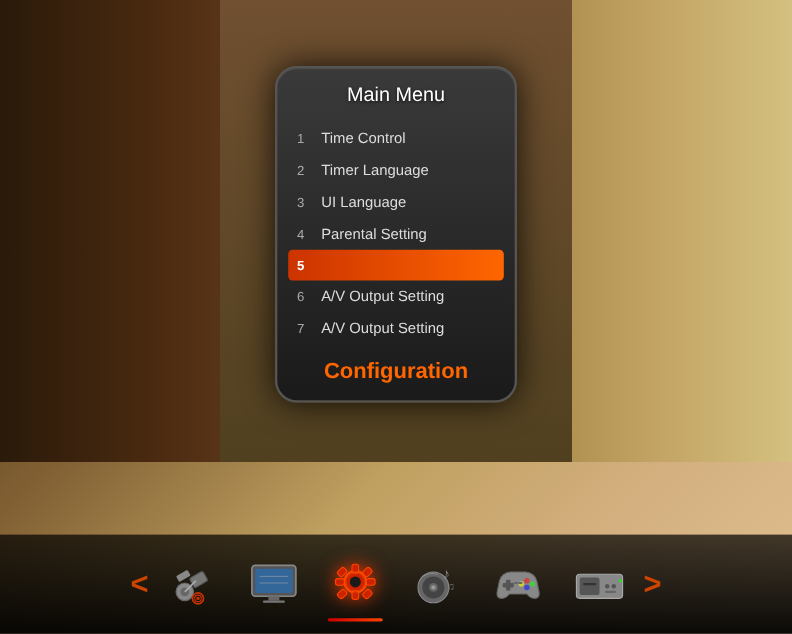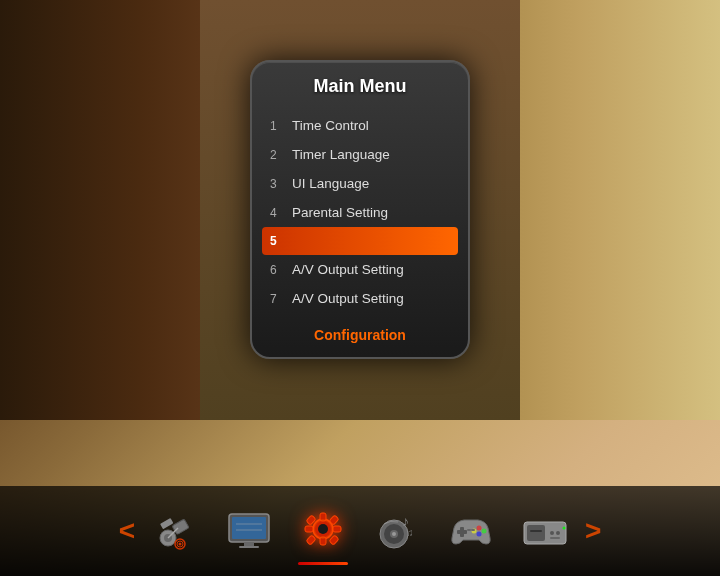--- a/index.html
+++ b/index.html
@@ -44,21 +44,21 @@
       border: 2px solid #555;
       box-shadow: 0 0 30px rgba(0,0,0,0.8), inset 0 1px 0 rgba(255,255,255,0.1);
       z-index: 10;
       overflow: hidden;
     }
 
     .menu-title {
       text-align: center;
       color: white;
       font-size: 18px;
-      font-weight: bold;
+      font-weight: normal;
       padding: 14px 10px 10px;
       text-shadow: 0 1px 3px rgba(0,0,0,0.8);
     }
 
     .menu-items {
       padding: 4px 10px;
     }
 
     .menu-item {
       display: flex;
@@ -84,21 +84,21 @@
       min-width: 14px;
     }
 
     .menu-item.active .num {
       color: white;
     }
 
     .menu-footer {
       text-align: center;
       color: #ff6600;
-      font-size: 14px;
+      font-size: 20px;
       font-weight: bold;
       padding: 10px 10px 14px;
     }
 
     
     .nav-bar {
       position: absolute;
       bottom: 0;
       left: 0;
       right: 0;

